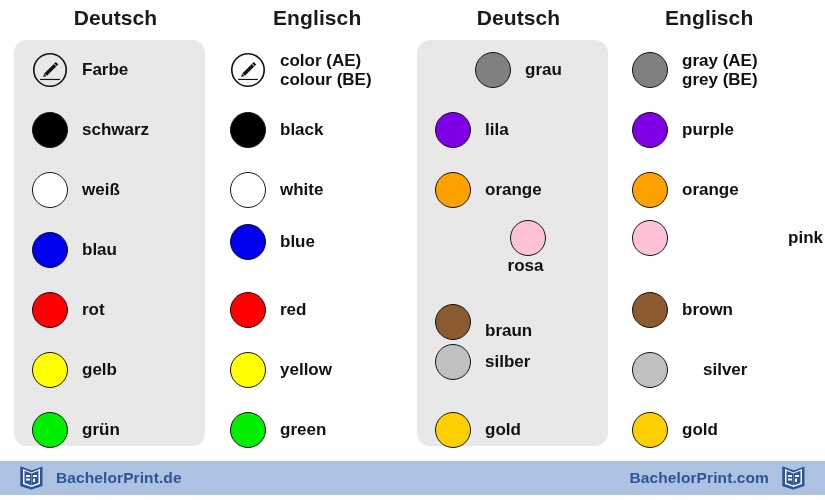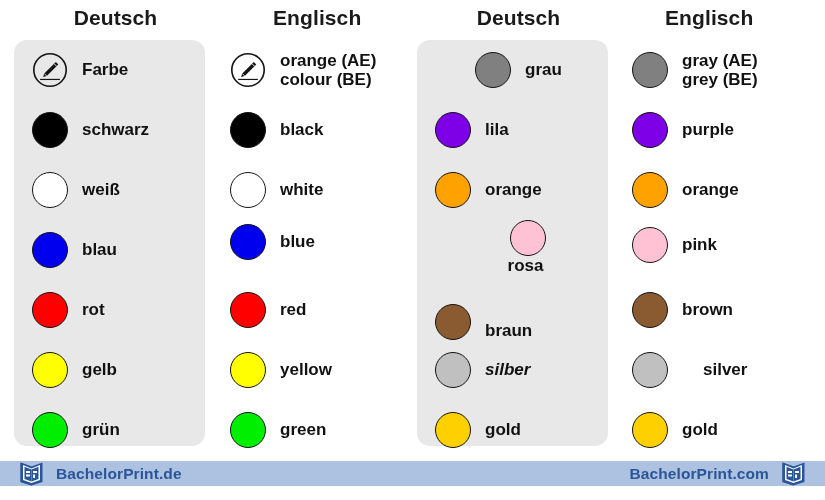--- a/index.html
+++ b/index.html
@@ -108,21 +108,21 @@
     color: #111111;
     line-height: 1.14;
     white-space: pre-line;
   }
 
   #footer {
     position: absolute;
     left: 0;
     top: 461px;
     width: 825px;
-    height: 25px;
+    height: 34px;
     background: #adc2e0;
     display: flex;
     align-items: center;
     justify-content: space-between;
   }
   .footer-side {
     display: flex;
     align-items: center;
   }
   .footer-left { margin-left: 19px; }
@@ -185,21 +185,21 @@
     <div class="col-header">Englisch</div>
     <div class="rows">
         <div class="row" style="top: 0px;">
           <span class="pencil-icon"><svg viewBox="0 0 40 40" xmlns="http://www.w3.org/2000/svg">
               <circle cx="20" cy="20" r="18" fill="none" stroke="#141414" stroke-width="1.8"></circle>
               <path d="M26.5 11.2 L29.2 13.9 L16.4 26.7 L12.4 27.9 L13.6 23.9 Z" fill="#141414"></path>
               <path d="M24.6 13.1 L27.3 15.8" stroke="#e8e8e8" stroke-width="1.1"></path>
               <path d="M13.6 23.9 L16.4 26.7" stroke="#e8e8e8" stroke-width="1"></path>
               <path d="M9 30.5 L31 30.5" stroke="#141414" stroke-width="1.3"></path>
             </svg></span>
-          <span class="row-label">orange (AE)
+          <span class="row-label">color (AE)
 colour (BE)</span>
         </div>
         <div class="row" style="top: 60px;">
           <span class="swatch" style="background: rgb(0, 0, 0);"></span>
           <span class="row-label">black</span>
         </div>
         <div class="row" style="top: 120px;">
           <span class="swatch" style="background: rgb(255, 255, 255);"></span>
           <span class="row-label">white</span>
         </div>
@@ -238,21 +238,21 @@
           <span class="row-label">orange</span>
         </div>
         <div class="row" style="top: 180px; flex-direction: column;">
           <span class="swatch" style="background: rgb(255, 194, 212);"></span>
           <span class="row-label">rosa</span>
         </div>
         <div class="row" style="top: 240px; align-items: flex-end;">
           <span class="swatch" style="background: rgb(138, 90, 48);"></span>
           <span class="row-label">braun</span>
         </div>
-        <div class="row" style="top: 300px; font-style: italic;">
+        <div class="row" style="top: 292px;">
           <span class="swatch" style="background: rgb(192, 192, 192);"></span>
           <span class="row-label">silber</span>
         </div>
         <div class="row" style="top: 360px;">
           <span class="swatch" style="background: rgb(255, 208, 0);"></span>
           <span class="row-label">gold</span>
         </div>
       </div>
   </div>
   <div class="column col-4">
@@ -264,21 +264,21 @@
 grey (BE)</span>
         </div>
         <div class="row" style="top: 60px;">
           <span class="swatch" style="background: rgb(125, 0, 230);"></span>
           <span class="row-label">purple</span>
         </div>
         <div class="row" style="top: 120px;">
           <span class="swatch" style="background: rgb(255, 162, 0);"></span>
           <span class="row-label">orange</span>
         </div>
-        <div class="row" style="top: 175px;">
+        <div class="row" style="top: 168px; justify-content: space-between;">
           <span class="swatch" style="background: rgb(255, 194, 212);"></span>
           <span class="row-label">pink</span>
         </div>
         <div class="row" style="top: 240px;">
           <span class="swatch" style="background: rgb(138, 90, 48);"></span>
           <span class="row-label">brown</span>
         </div>
         <div class="row" style="top: 300px; gap: 21px;">
           <span class="swatch" style="background: rgb(192, 192, 192);"></span>
           <span class="row-label">silver</span>

